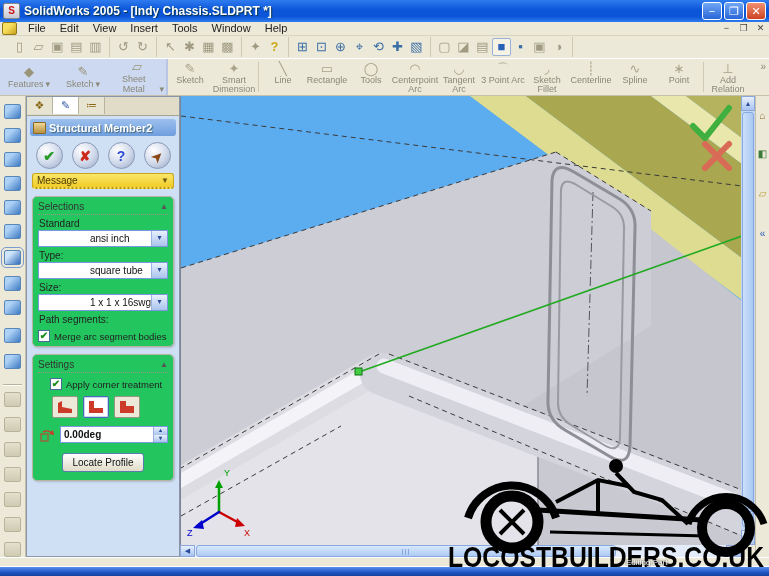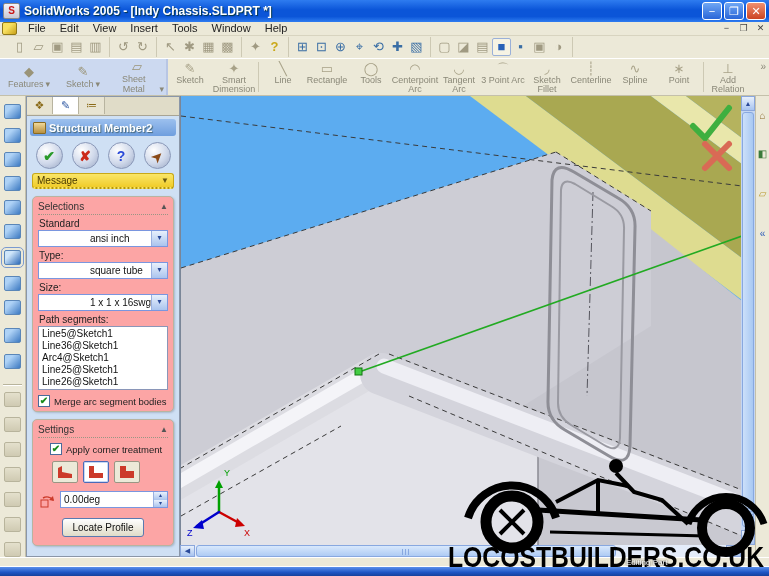--- a/index.html
+++ b/index.html
@@ -73,41 +73,41 @@
   .pmbtns{display:flex;justify-content:center;gap:9px;margin:6px 0 4px 0;}
   .rbtn{width:27px;height:27px;border-radius:50%;
     background:radial-gradient(circle at 35% 30%,#ffffff,#cfd8ea 55%,#9aa8c4);
     border:1px solid #8a98b8;text-align:center;line-height:26px;font-size:14px;font-weight:bold;box-sizing:border-box;}
   .rbtn.ok{color:#2a9a2a;} .rbtn.cancel{color:#cc2a1a;} .rbtn.help{color:#2a4ad8;}
   .rbtn .pin{display:inline-block;transform:rotate(-45deg);color:#8a4a18;font-size:13px;}
   .msgbar{margin:4px 5px 0 5px;height:16px;background:linear-gradient(#fae668,#f0cc2a);
     border:1px solid #c8a818;border-radius:3px;display:flex;align-items:center;padding:0 4px;
     color:#4a3a00;font-size:10px;border-bottom:2px dotted #b89808;box-sizing:border-box;}
   .msgbar .arr{margin-left:auto;color:#6a5a10;font-size:8px;}
-  .grp{margin:7px 5px 0 5px;background:#fca5a5;border:1px solid #b8b4a0;border-radius:5px;
+  .grp{margin:7px 5px 0 5px;background:#22c55e;border:1px solid #b8b4a0;border-radius:5px;
     padding:4px 5px;box-shadow:1px 1px 2px rgba(60,70,90,.25);}
   .grphead{display:flex;align-items:center;color:#333;font-size:10px;
     border-bottom:1px dotted #9a9684;padding-bottom:2px;margin-bottom:3px;}
   .grphead .arr{margin-left:auto;color:#555;font-size:8px;}
   .flabel{color:#222;font-size:10px;margin:3px 0 1px 1px;}
   .combo{height:17px;background:#fff;border:1px solid #7a96df;display:flex;align-items:center;box-sizing:border-box;}
   .combo .val{flex:1;padding-left:3px;font-size:10px;color:#111;white-space:nowrap;overflow:hidden;margin-left:48px;}
   .combo .btn{width:15px;height:15px;background:linear-gradient(#e8f0fc,#aac4ee);
     border-left:1px solid #9ab0e0;text-align:center;line-height:14px;font-size:8px;color:#2a4a9a;}
   .listbox{margin-top:1px;height:64px;background:#fff;border:1px solid #8a96b8;
     font-size:10px;line-height:12px;color:#111;padding:1px 0 0 3px;box-sizing:border-box;overflow:hidden;}
   .cbrow{display:flex;align-items:center;gap:4px;margin-top:5px;}
   .cbox{width:12px;height:12px;background:#fff;border:1px solid #4a6a9a;box-sizing:border-box;
     color:#1a8a1a;font-size:10px;line-height:10px;text-align:center;font-weight:bold;}
   .cblabel{font-size:9.5px;color:#222;}
   .cornerbtns{display:flex;gap:5px;margin:6px 0 0 14px;}
   .cbtn{width:26px;height:22px;background:#ece9d8;border:1px solid #9a9684;border-radius:2px;
     display:flex;align-items:center;justify-content:center;box-sizing:border-box;}
   .cbtn.sel{background:#fff;border:1px solid #4a6ab8;box-shadow:inset 0 0 0 1px #c8d8f4;}
-  .anglerow{display:flex;align-items:center;gap:4px;margin:8px 0 0 2px;}
+  .anglerow{display:flex;gap:4px;margin:8px 0 0 2px;font-weight:bold;}
   .spinfield{flex:1;height:17px;background:#fff;border:1px solid #7a96df;display:flex;box-sizing:border-box;}
   .spinfield .v{flex:1;font-size:10px;color:#111;padding:2px 0 0 3px;}
   .spins{width:14px;display:flex;flex-direction:column;}
   .spins div{flex:1;background:linear-gradient(#e8f0fc,#aac4ee);border-left:1px solid #9ab0e0;
     font-size:6px;line-height:7px;text-align:center;color:#2a4a9a;}
   .locate{display:block;margin:10px auto 4px auto;width:82px;height:19px;background:linear-gradient(#fefefe,#e0dcc8);
     border:1px solid #5a7ab0;border-radius:3px;font-size:10px;color:#111;text-align:center;line-height:17px;box-sizing:border-box;}
   
   .viewport{position:absolute;left:180px;top:96px;width:561px;height:449px;background:#5cacf0;
     border-left:1px solid #7a8698;box-sizing:border-box;overflow:hidden;}
@@ -353,27 +353,20 @@
       <div class="combo">
         <div class="val">square tube</div>
         <div class="btn">▾</div>
       </div>
       <div class="flabel">Size:</div>
       <div class="combo">
         <div class="val">1 x 1 x 16swg</div>
         <div class="btn">▾</div>
       </div>
       <div class="flabel">Path segments:</div>
-      <div class="listbox">
-        <div>Line5@Sketch1</div>
-        <div>Line36@Sketch1</div>
-        <div>Arc4@Sketch1</div>
-        <div>Line25@Sketch1</div>
-        <div>Line26@Sketch1</div>
-      </div>
       <div class="cbrow">
         <div class="cbox">✔</div>
         <div class="cblabel">Merge arc segment bodies</div>
       </div>
     </div>
 
     <div class="grp">
       <div class="grphead">
         <span>Settings</span>
         <span class="arr">▲</span>

